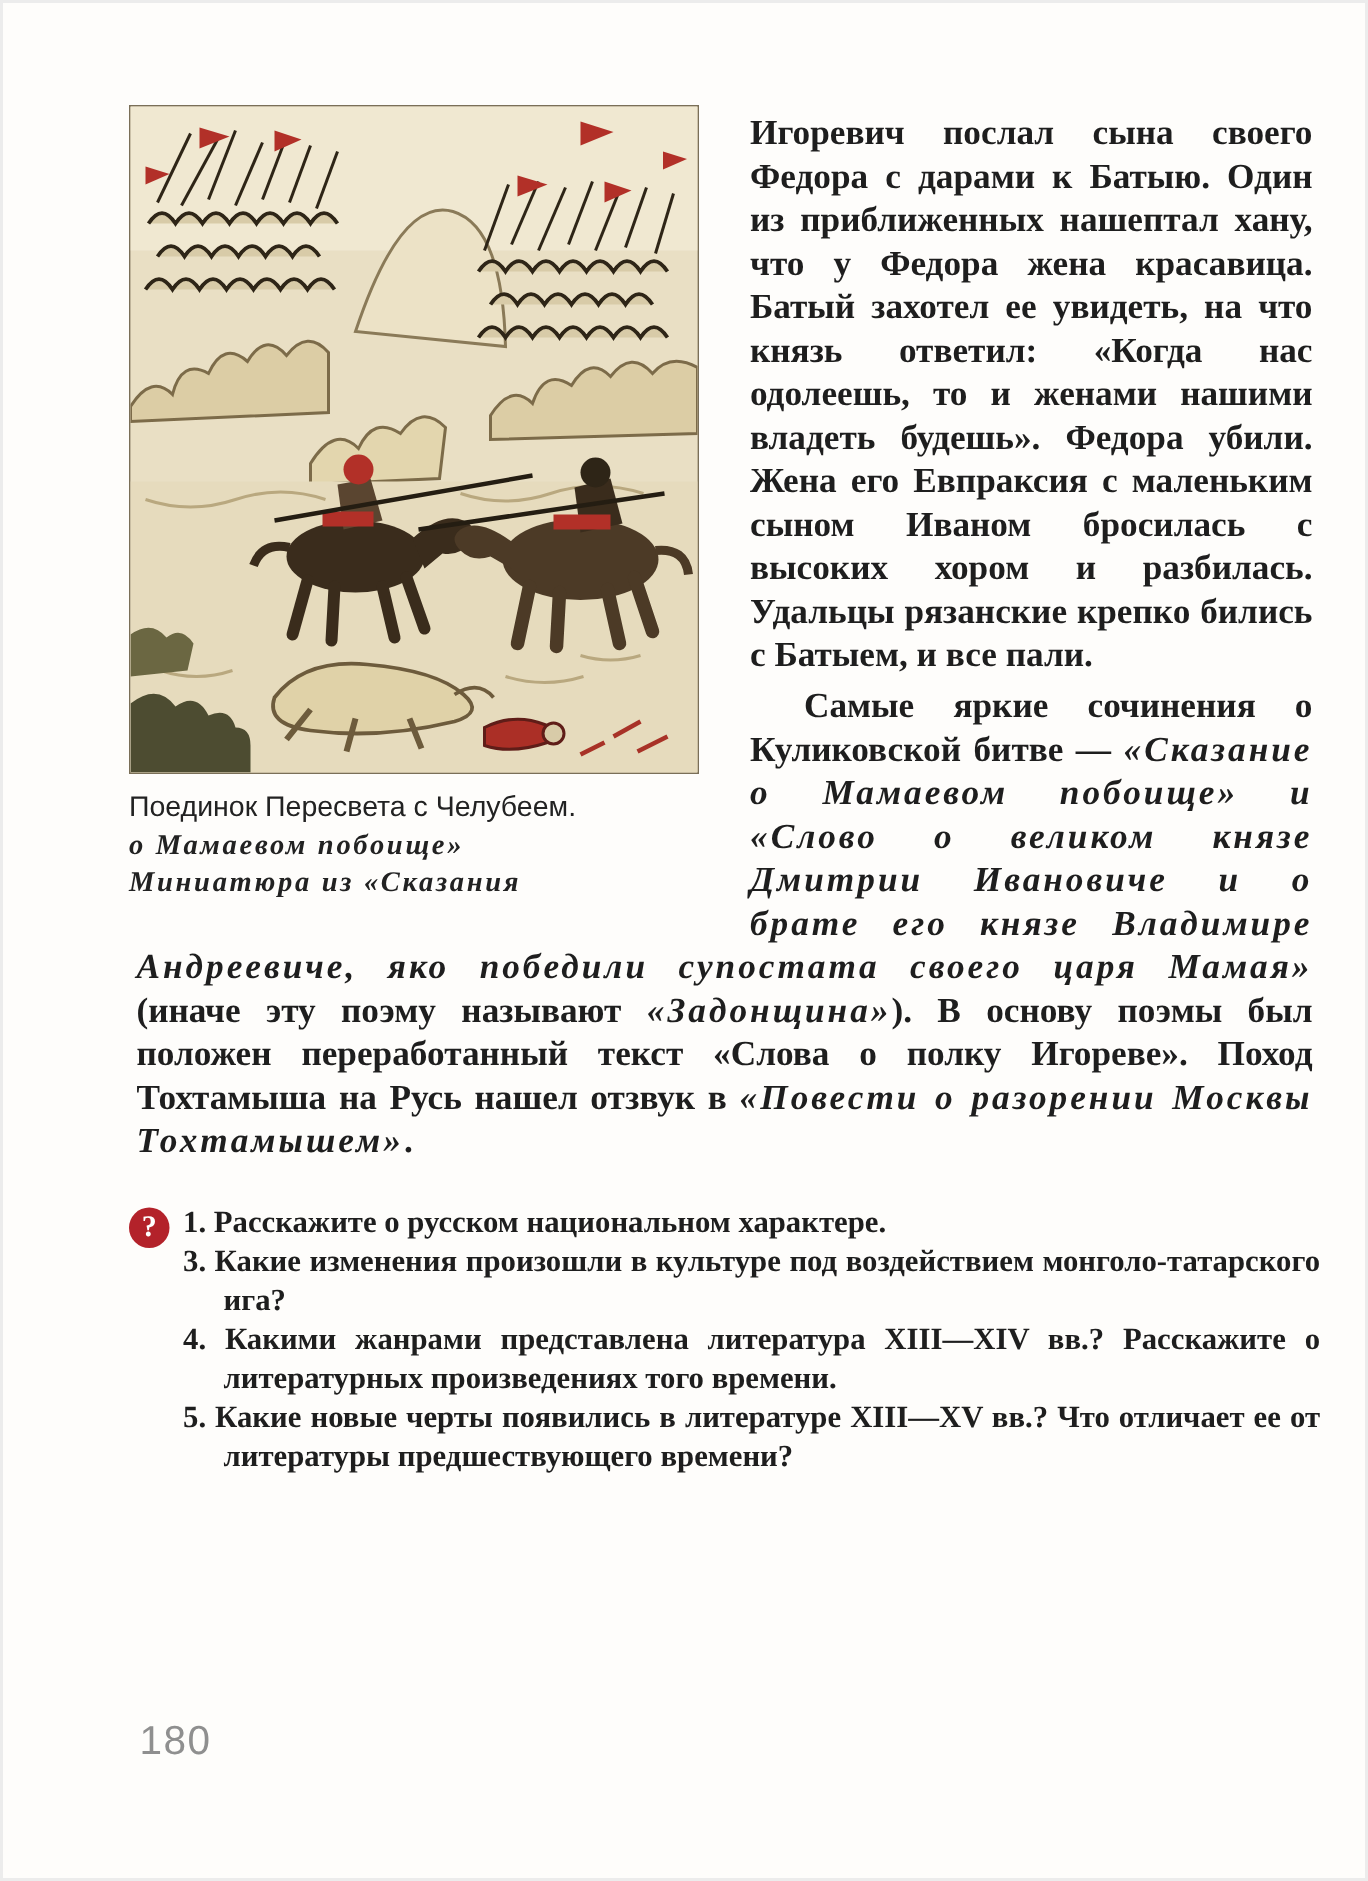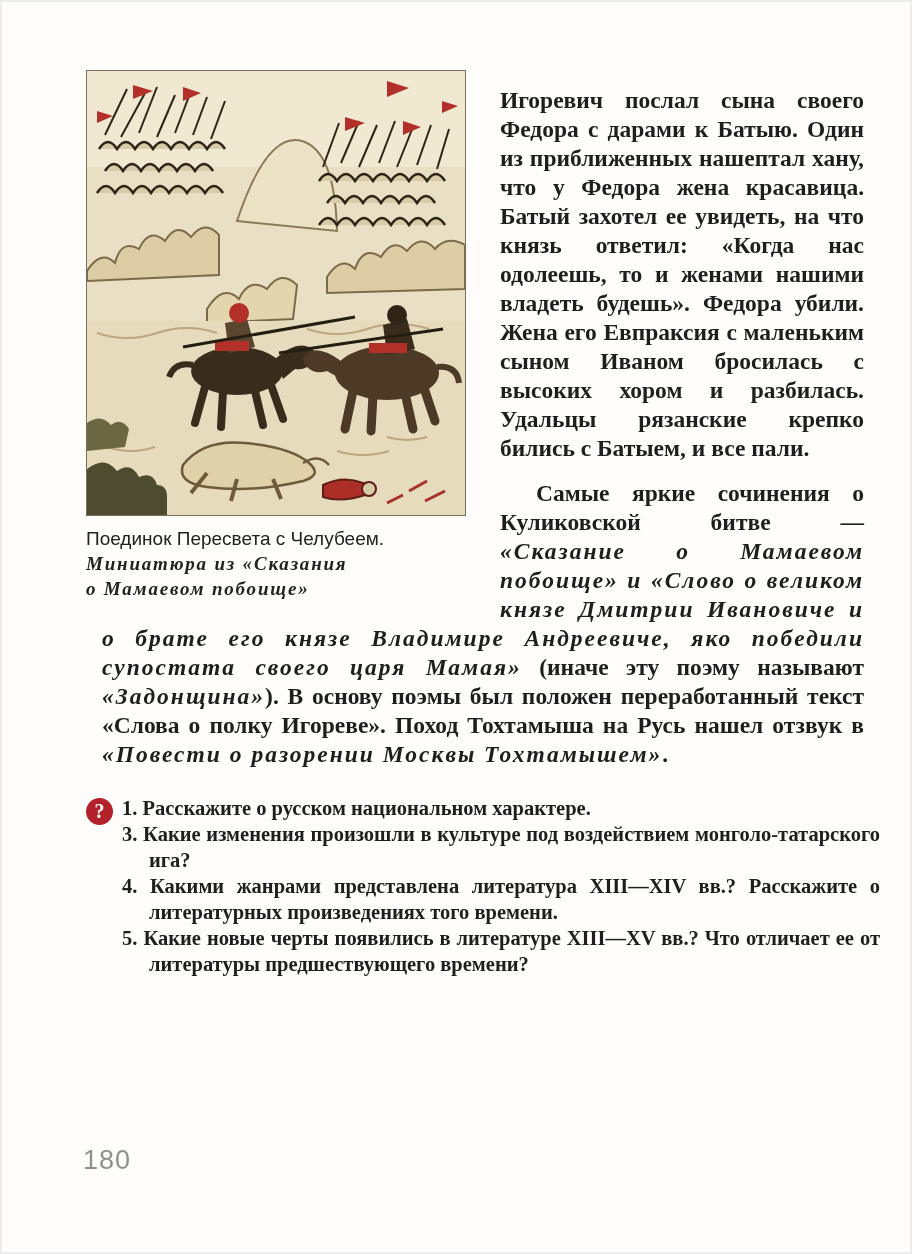--- a/index.html
+++ b/index.html
@@ -38,21 +38,21 @@
     font-family: "Liberation Sans", sans-serif;
     font-weight: normal;
   }
   .caption .cap2 {
     display: block;
     font-style: italic;
     font-weight: bold;
     letter-spacing: 1.8px;
   }
   .body-text { font-size: 23.5px; line-height: 29px; font-weight: 700; text-align: justify; }
-  .body-text p { margin: 16px; }
+  .body-text p { margin: 5px; }
   .body-text p.indent { text-indent: 36px; }
   .em-sp { font-style: italic; letter-spacing: 2px; }
   .questions {
     clear: both;
     position: relative;
     margin-top: 26px;
     padding-left: 36px;
     font-size: 20.5px;
     line-height: 26px;
     font-weight: 700;
@@ -71,21 +71,21 @@
     color: #ffffff;
     font-family: "Liberation Serif", serif;
     font-size: 20px;
     font-weight: bold;
     line-height: 27px;
     text-align: center;
     text-indent: 0;
   }
   .page-number {
     position: absolute;
-    left: 83px;
+    left: 93px;
     top: 1145px;
     font-family: "Liberation Sans", sans-serif;
     font-size: 27px;
     color: #8f8f8f;
     letter-spacing: 1px;
   }
 </style>
 </head>
 <body>
 
@@ -188,22 +188,22 @@
         <path d="M0,352 q14,-10 24,2 q10,-8 18,4 l-4,18 -38,4 z" fill="#6b6742"></path>
         <g stroke="#a83227" stroke-width="3" fill="none">
           <path d="M322,420 l18,-10"></path>
             <path d="M338,430 l20,-10"></path>
             <path d="M300,432 l16,-8"></path>
         </g>
       </svg>
 
       <div class="caption">
         <span class="cap1">Поединок Пересвета с Челубеем.</span>
+        <span class="cap2">о Мамаевом побоище»</span>
         <span class="cap2">Миниатюра из «Сказания</span>
-        <span class="cap2">о Мамаевом побоище»</span>
       </div>
     </div>
 
     <div class="body-text">
       <p>Игоревич послал сына своего Федора с дарами к Батыю. Один из приближенных нашептал хану, что у Федора жена красавица. Батый захотел ее увидеть, на что князь ответил: «Когда нас одолеешь, то и женами нашими владеть будешь». Федора убили. Жена его Евпраксия с маленьким сыном Иваном бросилась с высоких хором и разбилась. Удальцы рязанские крепко бились с Батыем, и все пали.</p>
       <p class="indent"><span>Самые яркие сочинения о Куликовской битве — </span><span class="em-sp">«Сказание о Мамаевом побоище» и «Слово о великом князе Дмитрии Ивановиче и о брате его князе Владимире Андреевиче, яко победили супостата своего царя Мамая»</span><span> (иначе эту поэму называют </span><span class="em-sp">«Задонщина»</span><span>). В основу поэмы был положен переработанный текст «Слова о полку Игореве». Поход Тохтамыша на Русь нашел отзвук в </span><span class="em-sp">«Повести о разорении Москвы Тохтамышем»</span><span>.</span></p>
     </div>
 
     <div class="questions">
       <div class="q-badge">?</div>

